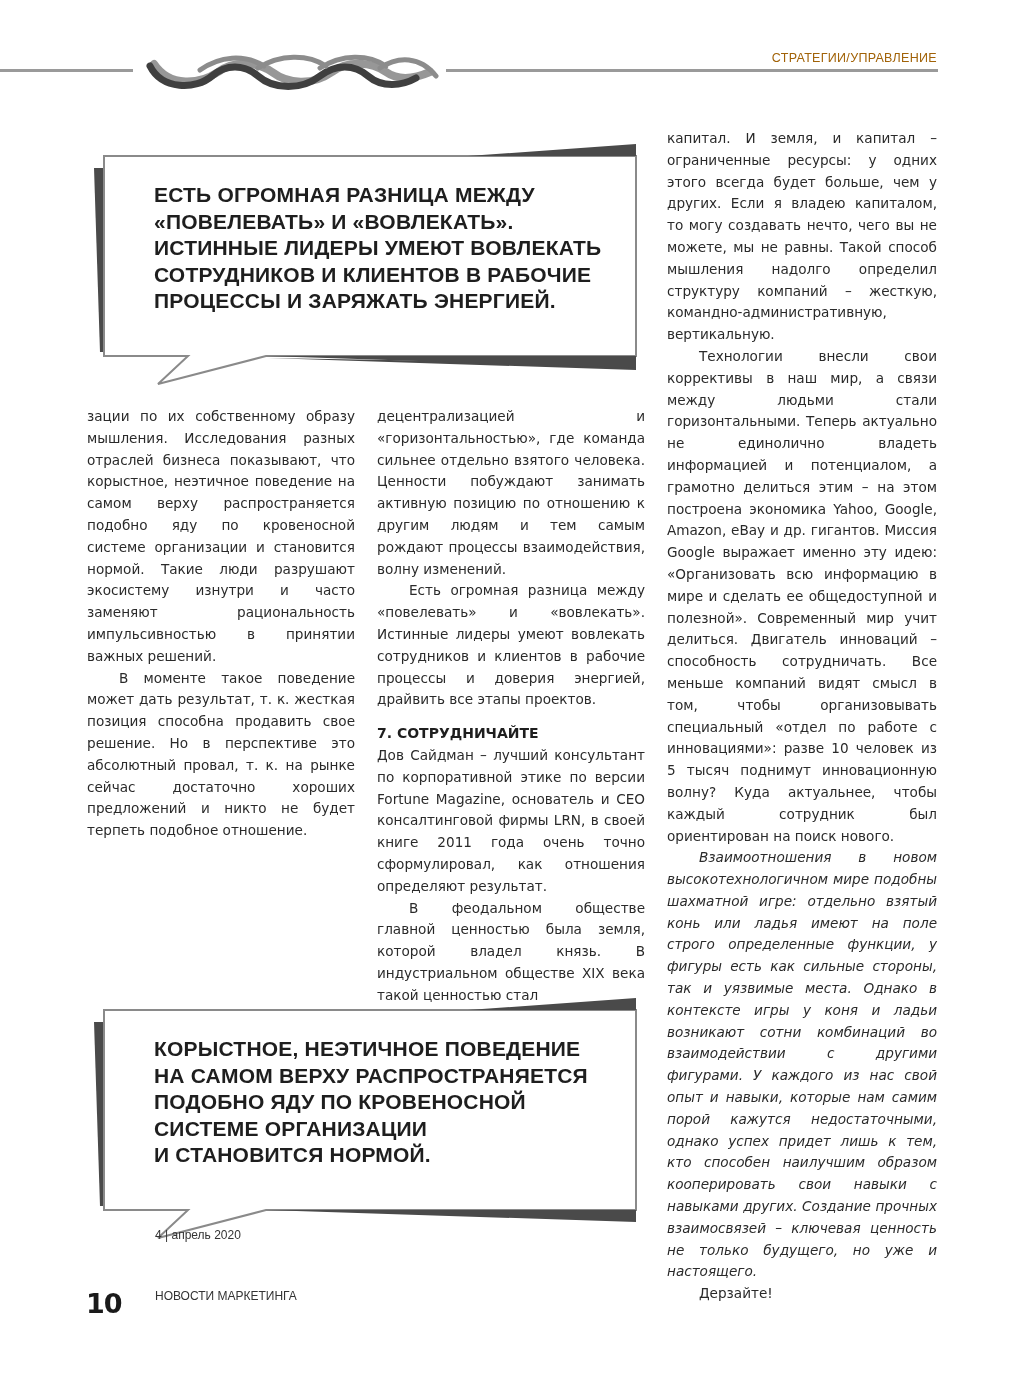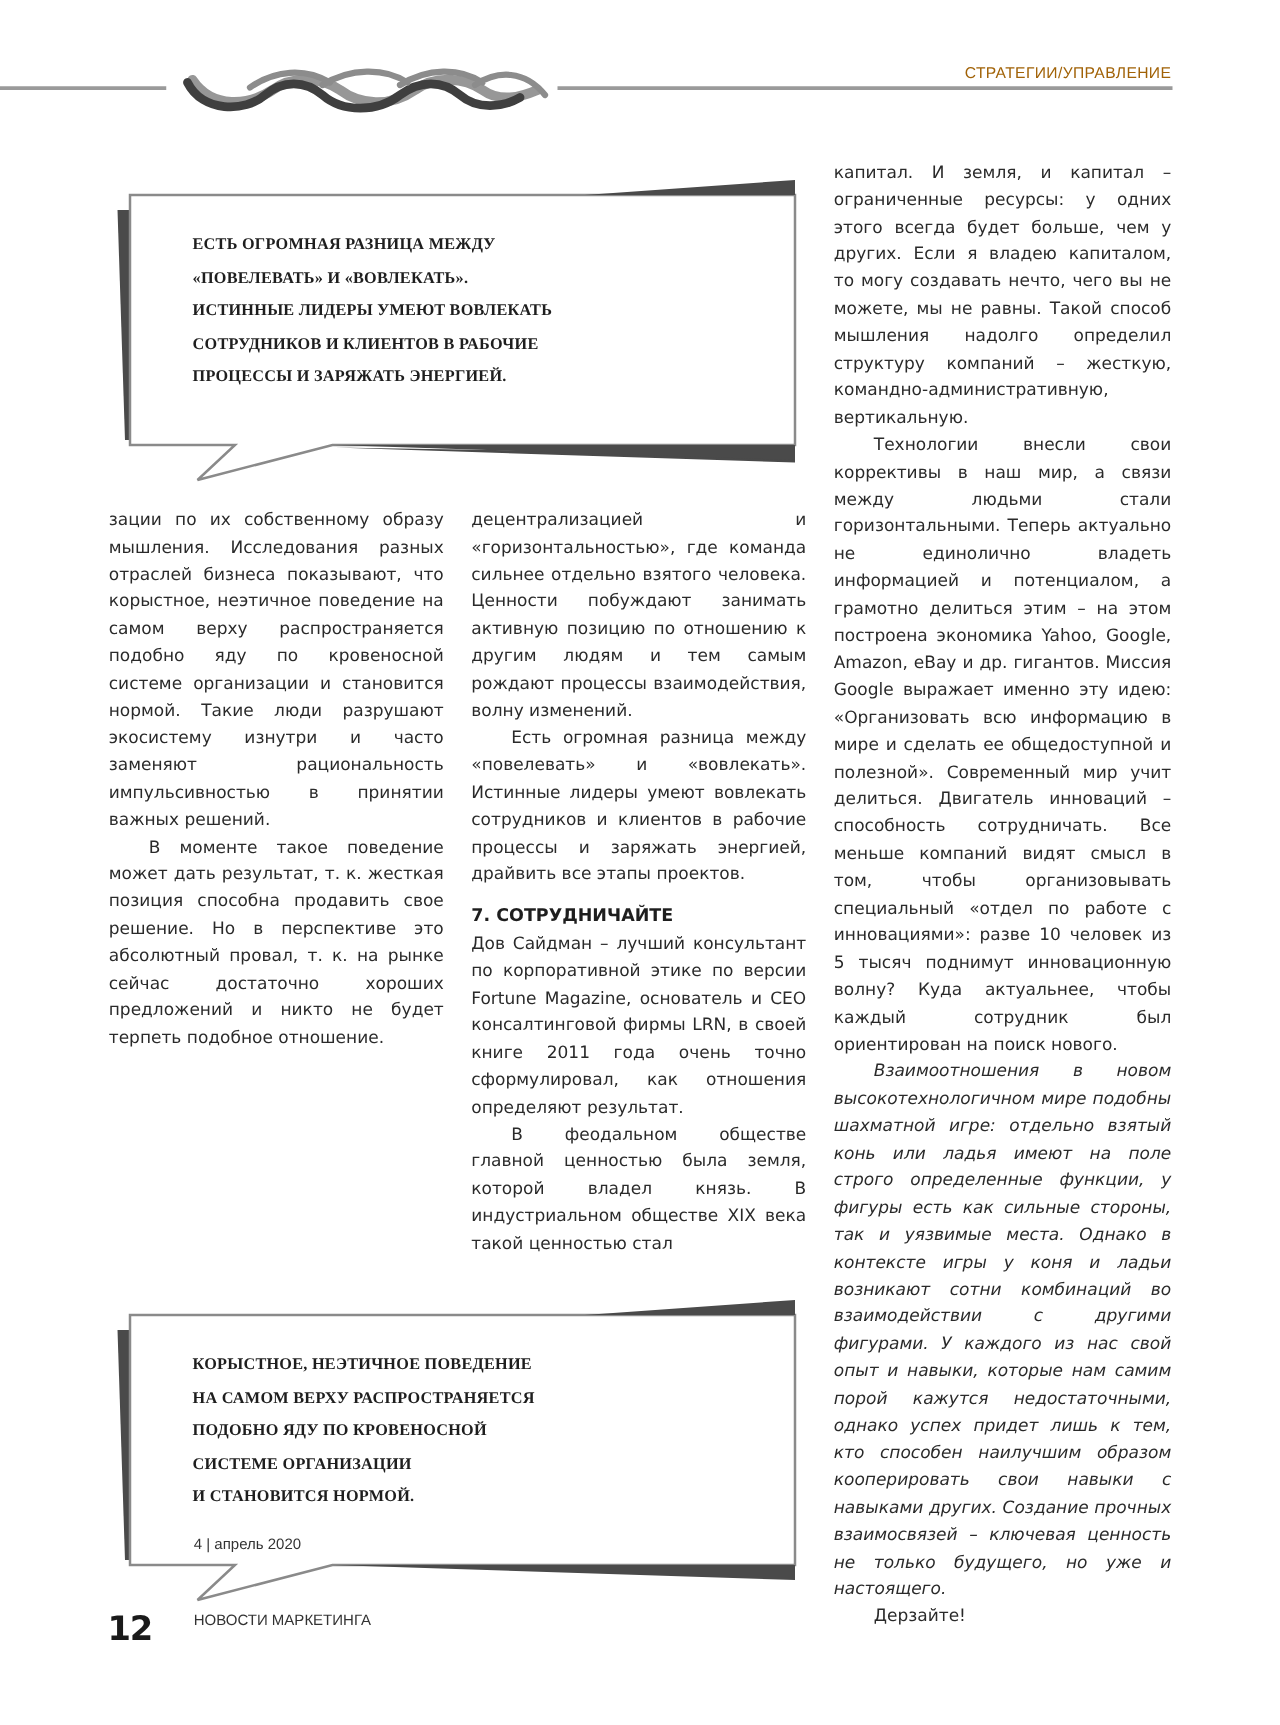--- a/index.html
+++ b/index.html
@@ -8,22 +8,22 @@
   
   .hdr-line-left { position: absolute; left: 0; top: 69px; width: 133px; height: 3px; background: #9a9a9a; }
   .hdr-line-right { position: absolute; left: 446px; top: 69px; width: 492px; height: 3px; background: #9a9a9a; }
   .hdr-waves { position: absolute; left: 140px; top: 50px; width: 300px; height: 42px; }
   .hdr-section { position: absolute; right: 87px; top: 51px; font-family: "Liberation Sans", sans-serif;
     font-size: 12.5px; letter-spacing: 0.3px; color: #a16207; }
 
   
   .callout { position: absolute; }
   .callout svg { position: absolute; left: 0; top: 0; }
-  .callout-text { position: absolute; font-family: Liberation Serif, serif; font-weight: bold;
-    font-size: 13px; line-height: 26.5px; color: #1e1e1e; letter-spacing: 0.2px; text-transform: uppercase; }
+  .callout-text { position: absolute; font-family: Liberation Sans, sans-serif; font-weight: bold;
+    font-size: 21px; line-height: 26.5px; color: #1e1e1e; letter-spacing: 0.2px; text-transform: uppercase; }
   .callout-text div { white-space: nowrap; }
 
   
   .col { position: absolute; font-family: "DejaVu Sans", sans-serif; font-size: 13.6px; line-height: 21.8px;
     color: #2a2a2a; text-align: justify; }
   .col p { margin: 0; }
   .col p.indent { text-indent: 32px; }
   .col .heading { font-weight: bold; font-size: 14px; margin-top: 12px; color: #1e1e1e; }
   .col .italic { font-style: italic; }
 
@@ -64,44 +64,44 @@
   </div>
 </div>
 
 <div class="col" style="left:87px; top:406px; width:268px;">
   <p>зации по их собственному образу мышления. Исследования разных отраслей бизнеса показывают, что корыстное, неэтичное поведение на самом верху распространяется подобно яду по кровеносной системе организации и становится нормой. Такие люди разрушают экосистему изнутри и часто заменяют рациональность импульсивностью в принятии важных решений.</p>
   <p class="indent">В моменте такое поведение может дать результат, т. к. жесткая позиция способна продавить свое решение. Но в перспективе это абсолютный провал, т. к. на рынке сейчас достаточно хороших предложений и никто не будет терпеть подобное отношение.</p>
 </div>
 
 <div class="col" style="left:377px; top:406px; width:268px;">
   <p>децентрализацией и «горизонтальностью», где команда сильнее отдельно взятого человека. Ценности побуждают занимать активную позицию по отношению к другим людям и тем самым рождают процессы взаимодействия, волну изменений.</p>
-  <p class="indent">Есть огромная разница между «повелевать» и «вовлекать». Истинные лидеры умеют вовлекать сотрудников и клиентов в рабочие процессы и заряжать энергией, драйвить все этапы проектов.</p>
+  <p class="indent">Есть огромная разница между «повелевать» и «вовлекать». Истинные лидеры умеют вовлекать сотрудников и клиентов в рабочие процессы и доверия энергией, драйвить все этапы проектов.</p>
   <p class="heading">7. СОТРУДНИЧАЙТЕ</p>
   <p>Дов Сайдман – лучший консультант по корпоративной этике по версии Fortune Magazine, основатель и CEO консалтинговой фирмы LRN, в своей книге 2011 года очень точно сформулировал, как отношения определяют результат.</p>
   <p class="indent">В феодальном обществе главной ценностью была земля, которой владел князь. В индустриальном обществе XIX века такой ценностью стал</p>
 </div>
 
 <div class="col" style="left:667px; top:128px; width:270px;">
   <p>капитал. И земля, и капитал – ограниченные ресурсы: у одних этого всегда будет больше, чем у других. Если я владею капиталом, то могу создавать нечто, чего вы не можете, мы не равны. Такой способ мышления надолго определил структуру компаний – жесткую, командно-административную, вертикальную.</p>
   <p class="indent">Технологии внесли свои коррективы в наш мир, а связи между людьми стали горизонтальными. Теперь актуально не единолично владеть информацией и потенциалом, а грамотно делиться этим – на этом построена экономика Yahoo, Google, Amazon, eBay и др. гигантов. Миссия Google выражает именно эту идею: «Организовать всю информацию в мире и сделать ее общедоступной и полезной». Современный мир учит делиться. Двигатель инноваций – способность сотрудничать. Все меньше компаний видят смысл в том, чтобы организовывать специальный «отдел по работе с инновациями»: разве 10 человек из 5 тысяч поднимут инновационную волну? Куда актуальнее, чтобы каждый сотрудник был ориентирован на поиск нового.</p>
   <p class="indent italic">Взаимоотношения в новом высокотехнологичном мире подобны шахматной игре: отдельно взятый конь или ладья имеют на поле строго определенные функции, у фигуры есть как сильные стороны, так и уязвимые места. Однако в контексте игры у коня и ладьи возникают сотни комбинаций во взаимодействии с другими фигурами. У каждого из нас свой опыт и навыки, которые нам самим порой кажутся недостаточными, однако успех придет лишь к тем, кто способен наилучшим образом кооперировать свои навыки с навыками других. Создание прочных взаимосвязей – ключевая ценность не только будущего, но уже и настоящего.</p>
   <p class="indent">Дерзайте!</p>
 </div>
 
-<div class="callout" style="left:88px; top:1036px; width:560px; height:260px;">
+<div class="callout" style="left:88px; top:994px; width:560px; height:260px;">
   <svg width="560" height="260">
     <polygon points="6,28 16,28 16,212 12,212" fill="#4a4a4a"></polygon>
     <polygon points="16,16 548,16 548,216 178,216 70,244 100,216 16,216" fill="#ffffff" stroke="#8a8a8a" stroke-width="2"></polygon>
     <polygon points="548,4 548,16 380,16" fill="#4a4a4a"></polygon>
     <polygon points="548,216 548,228 178,216" fill="#4a4a4a"></polygon>
   </svg>
   <div class="callout-text" style="left:66px; top:42px;">
     <div>КОРЫСТНОЕ, НЕЭТИЧНОЕ ПОВЕДЕНИЕ</div>
     <div>НА САМОМ ВЕРХУ РАСПРОСТРАНЯЕТСЯ</div>
     <div>ПОДОБНО ЯДУ ПО КРОВЕНОСНОЙ</div>
     <div>СИСТЕМЕ ОРГАНИЗАЦИИ</div>
     <div>И СТАНОВИТСЯ НОРМОЙ.</div>
   </div>
 </div>
 
-<div class="page-num">12</div>
+<div class="page-num">10</div>
 <div class="foot-mag">НОВОСТИ МАРКЕТИНГА</div>
 <div class="foot-date">4 |  апрель 2020</div>
 
 </body></html>

